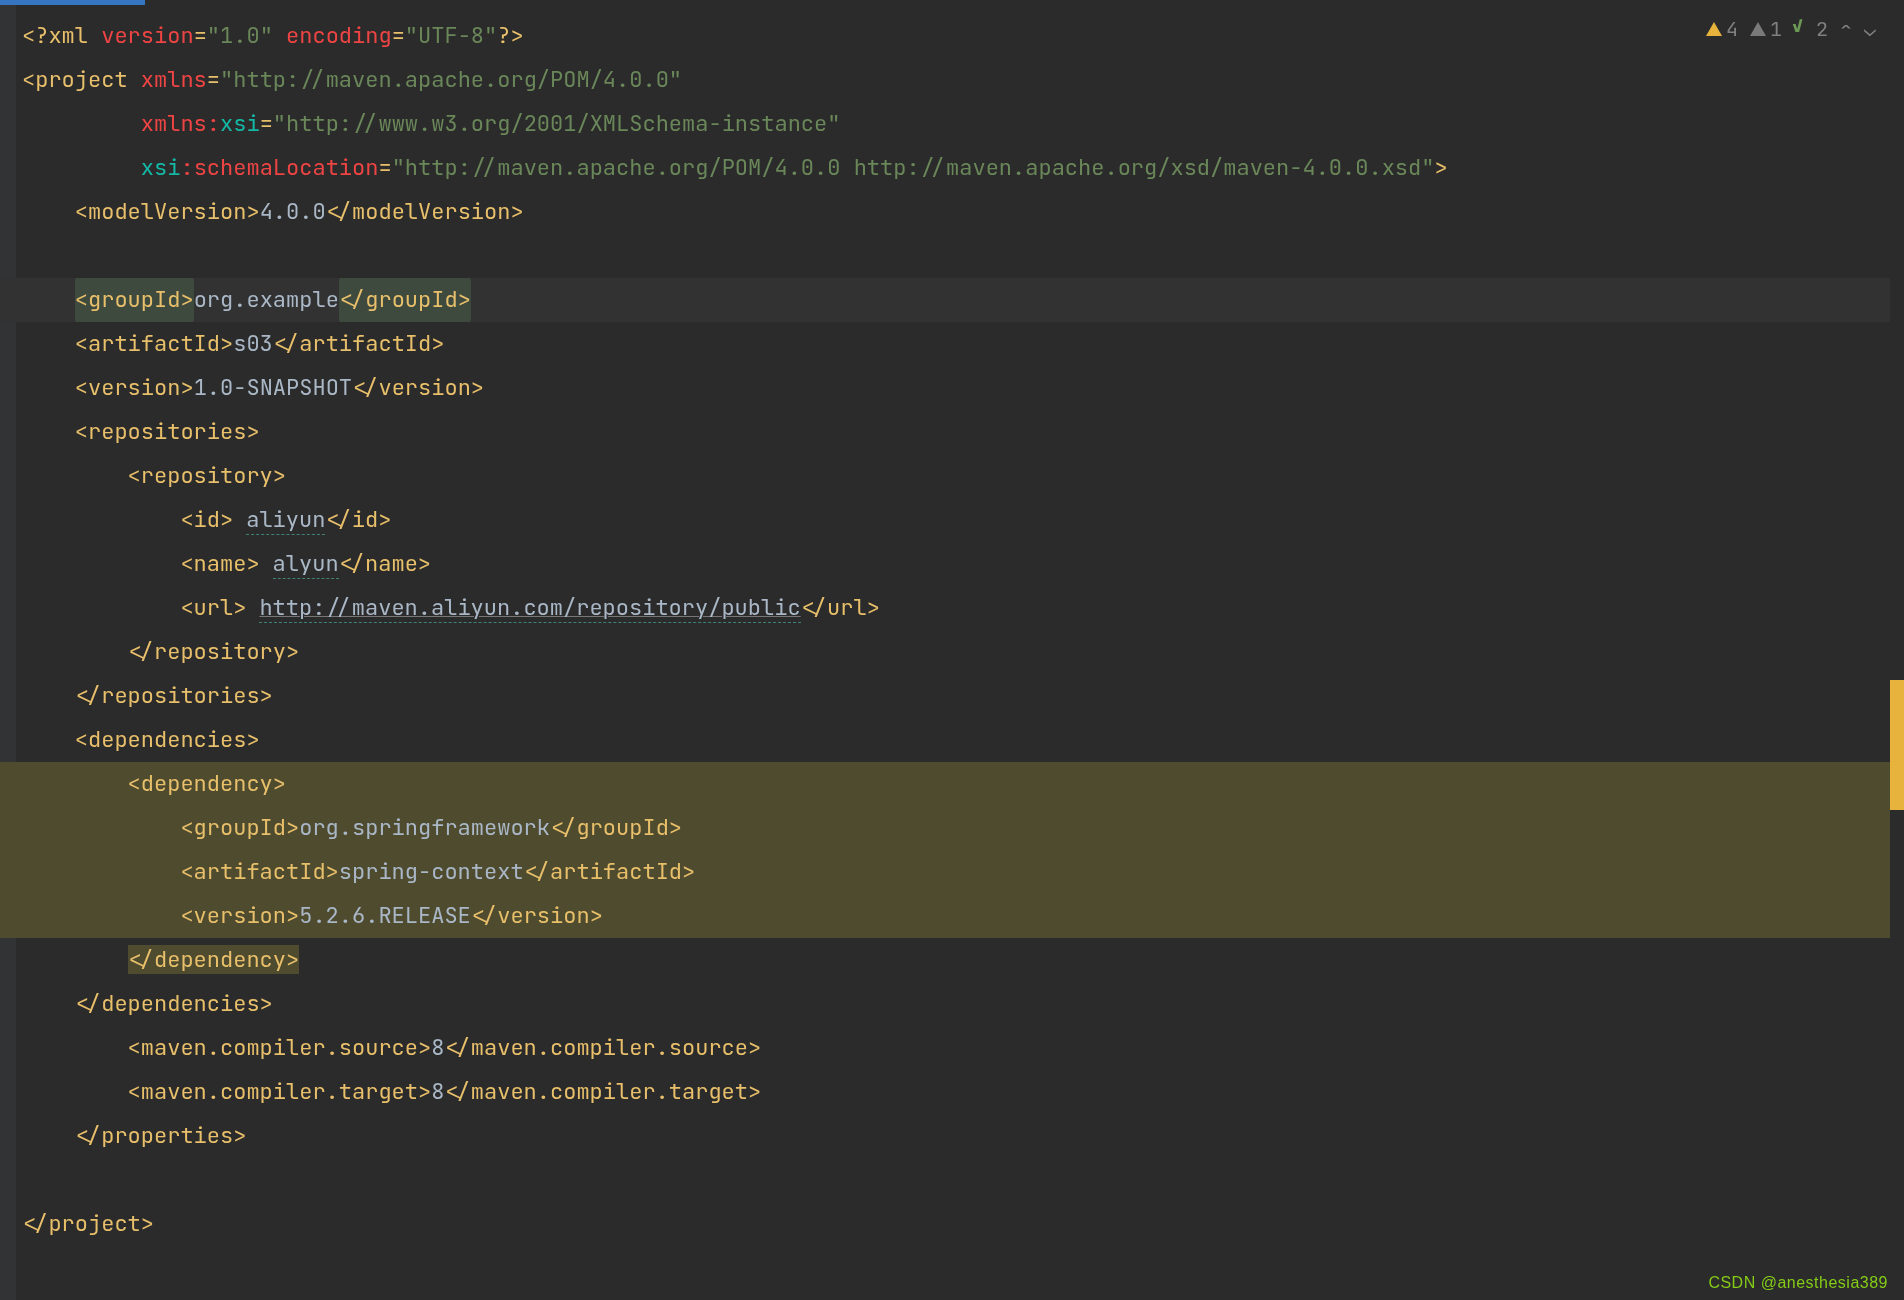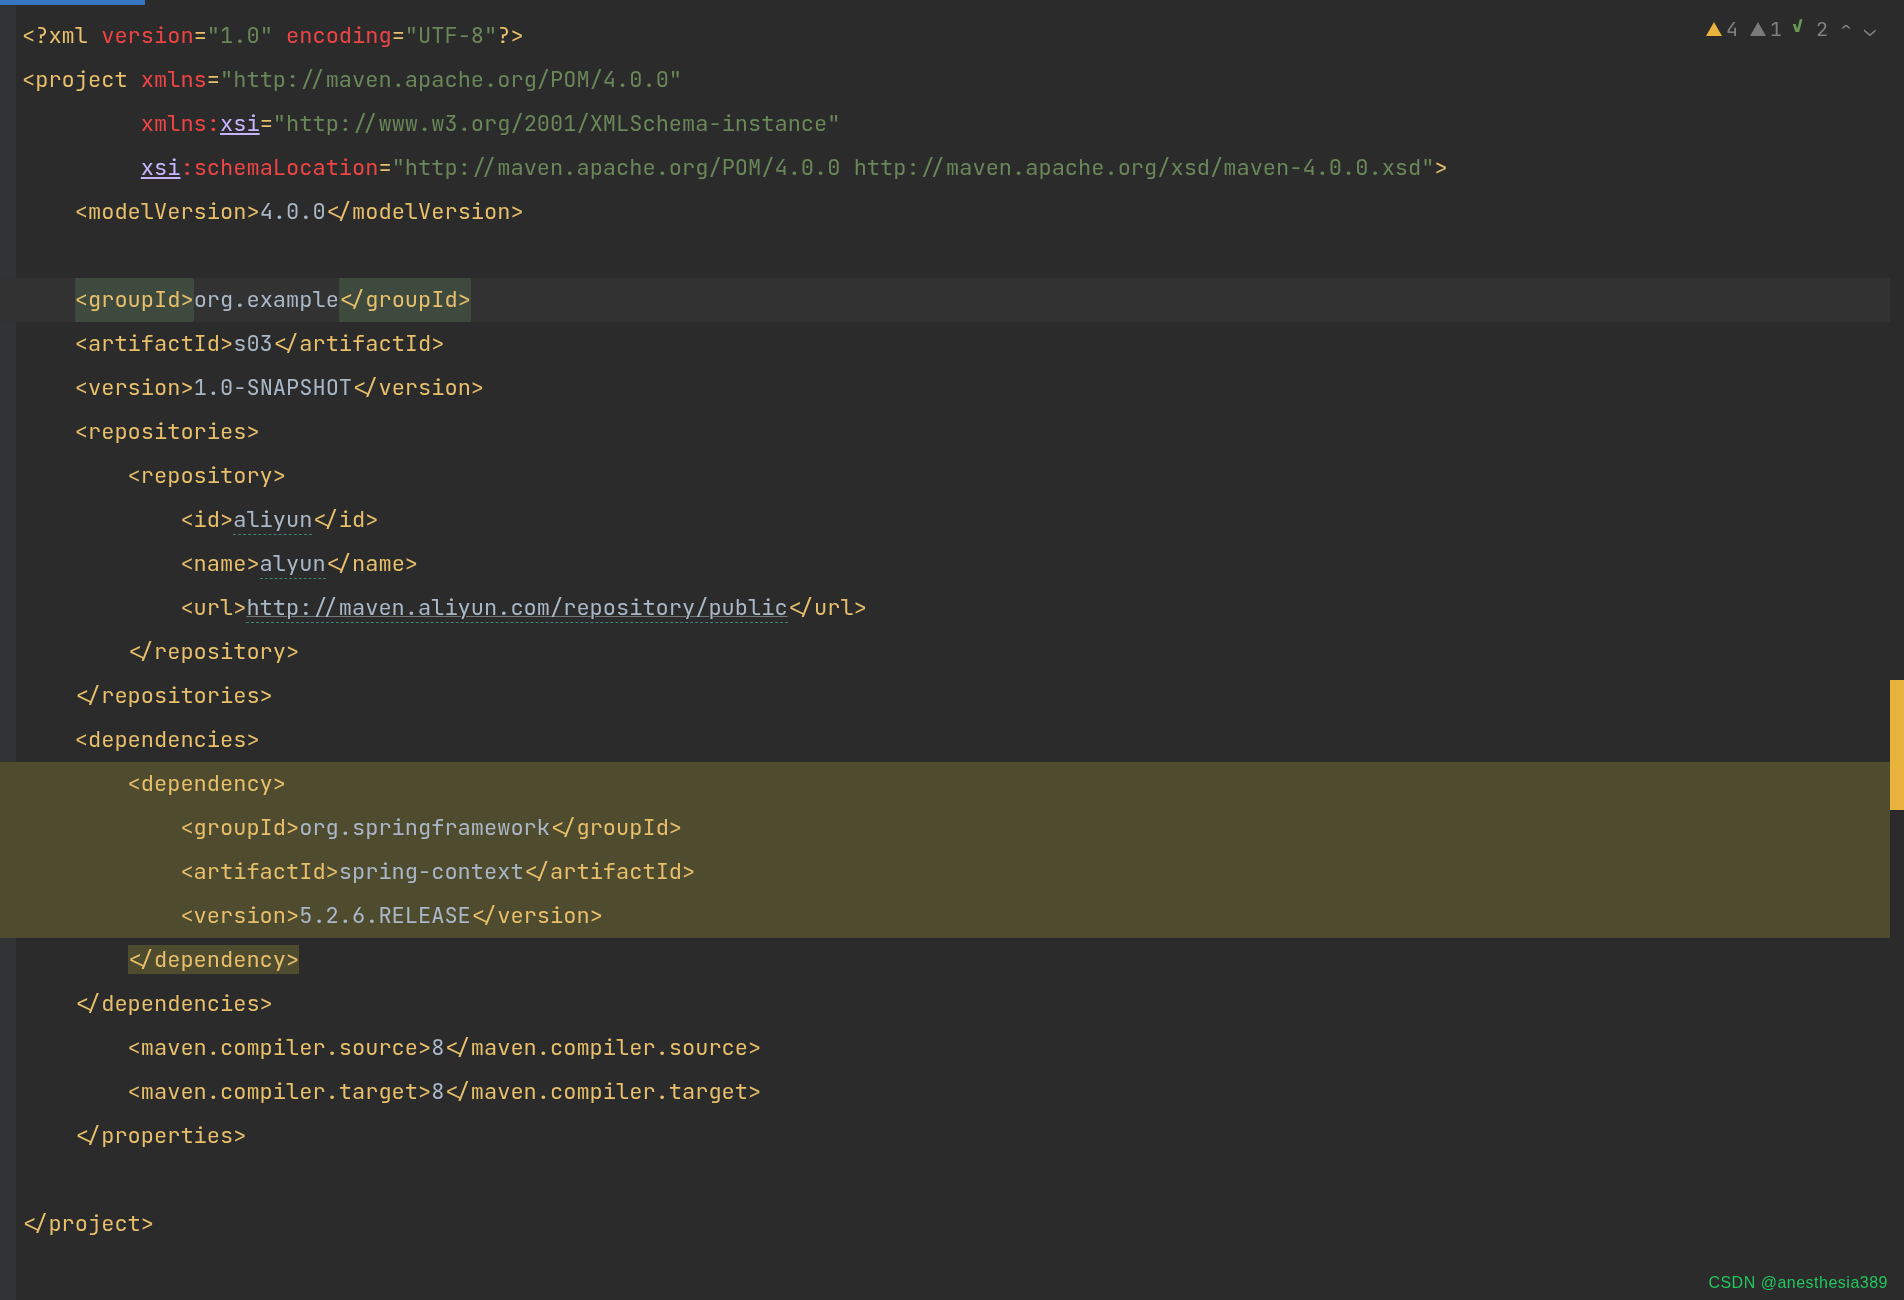--- a/index.html
+++ b/index.html
@@ -27,35 +27,36 @@
     height: 44px;
     line-height: 44px;
     white-space: pre;
     font-family: inherit;
     letter-spacing: 0;
     position: relative;
     padding-left: 22px;
   }
   .tag { color: #e8bf6a; }
   .attr-name { color: #ef4444; }
-  .attr-ns { color: #c4b5fd; text-decoration: underline; }
+  .attr-ns { color: #14b8a6; }
   .attr-val { color: #6a8759; }
   .text-reg { color: #a9b7c6; text-align: right; }
   .selected-line { background: #323232; }
   .yellow-sel { background: #4f4b2f; }
   .full-width { width: 100%; }
 
   
   .occ-left, .occ-right {
     display: inline-block;
     background: #3f4a3f;
     border-radius: 2px;
   }
   .teal-underline {
     border-bottom: 1px dashed #3f8275;
+    margin-left: 13px;
   }
   .link-ul {
     text-decoration: underline;
     text-decoration-color: #777;
     text-decoration-thickness: 1px;
   }
 
   
   .gutter {
     position: absolute;
@@ -135,21 +136,21 @@
     font-size: 18px;
     position: absolute;
     left: -2px;
     top: -2px;
   }
   .chev { color: #808080; font-size: 20px; cursor: pointer; }
   .watermark {
     position: absolute;
     bottom: 8px;
     right: 16px;
-    color: #22c55e;
+    color: #84cc16;
     font-size: 16px;
     font-family: sans-serif;
     letter-spacing: 0.5px;
   }
 </style>
 </head>
 <body>
 
 <div class="editor-wrap">
 

